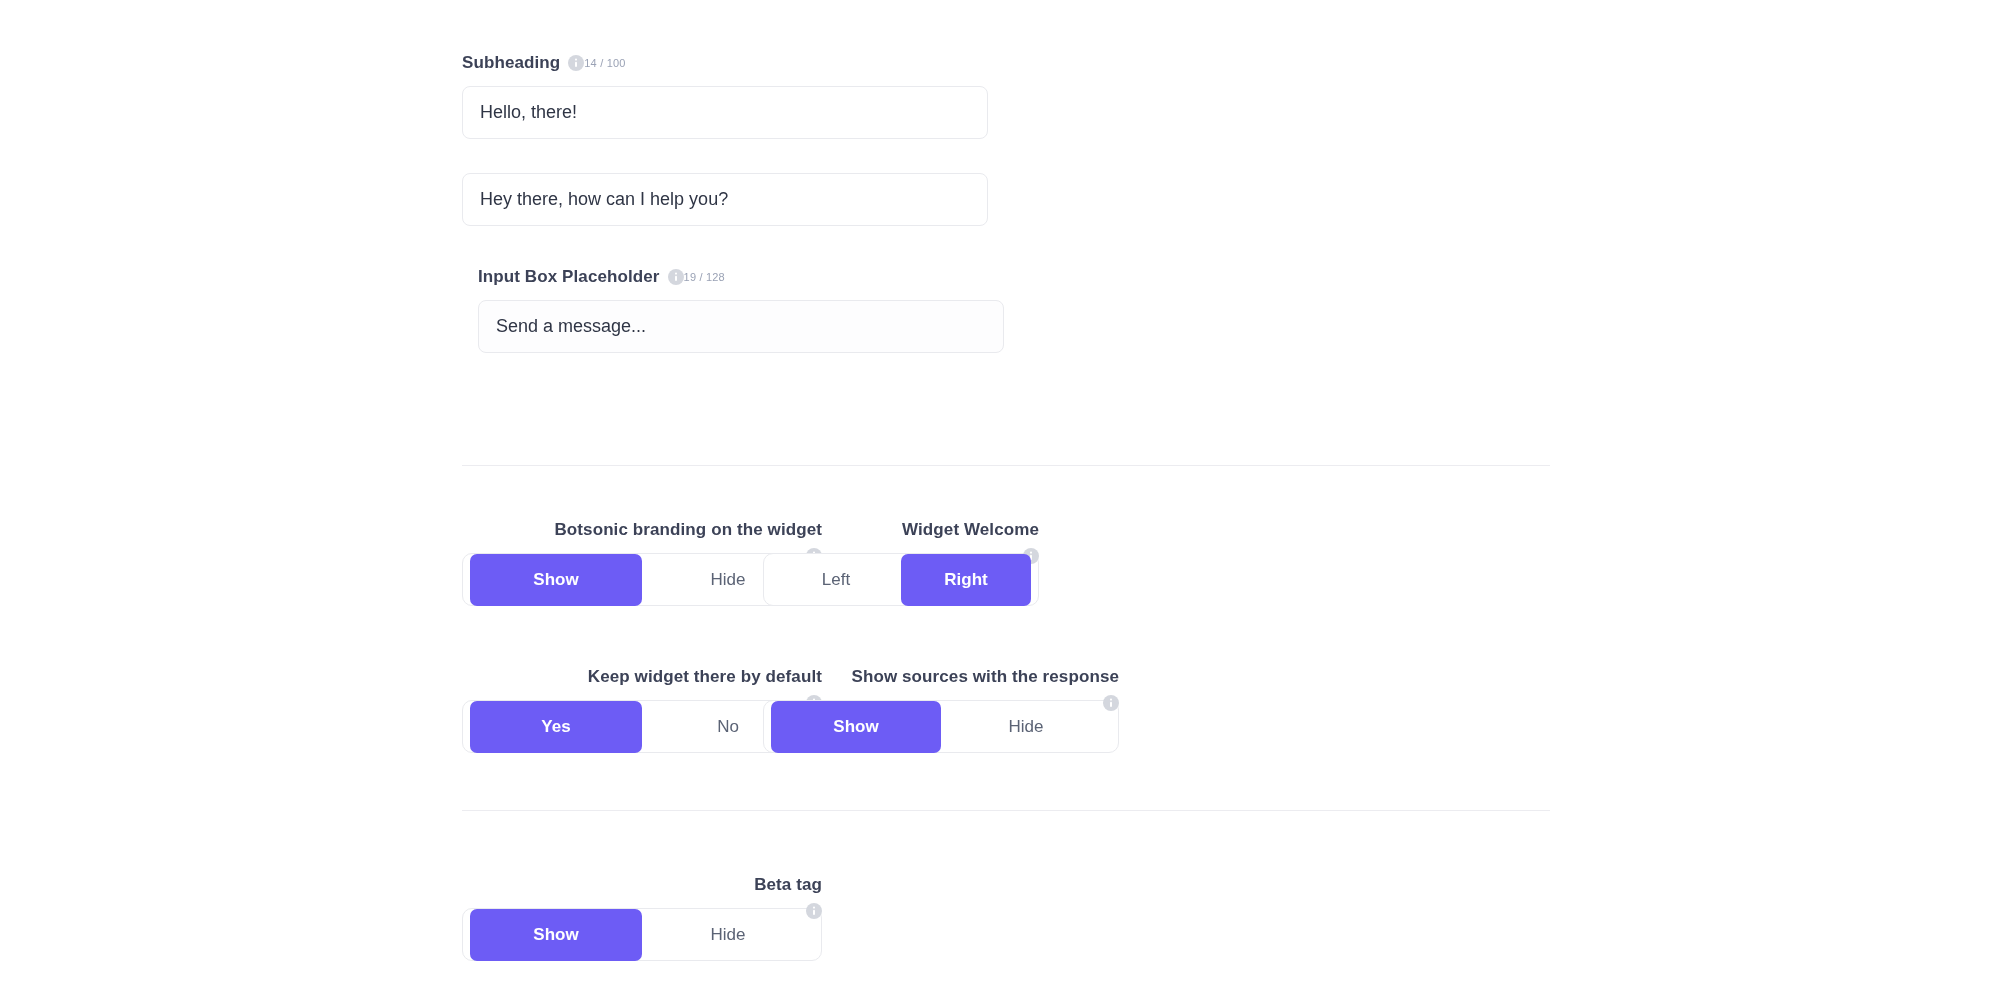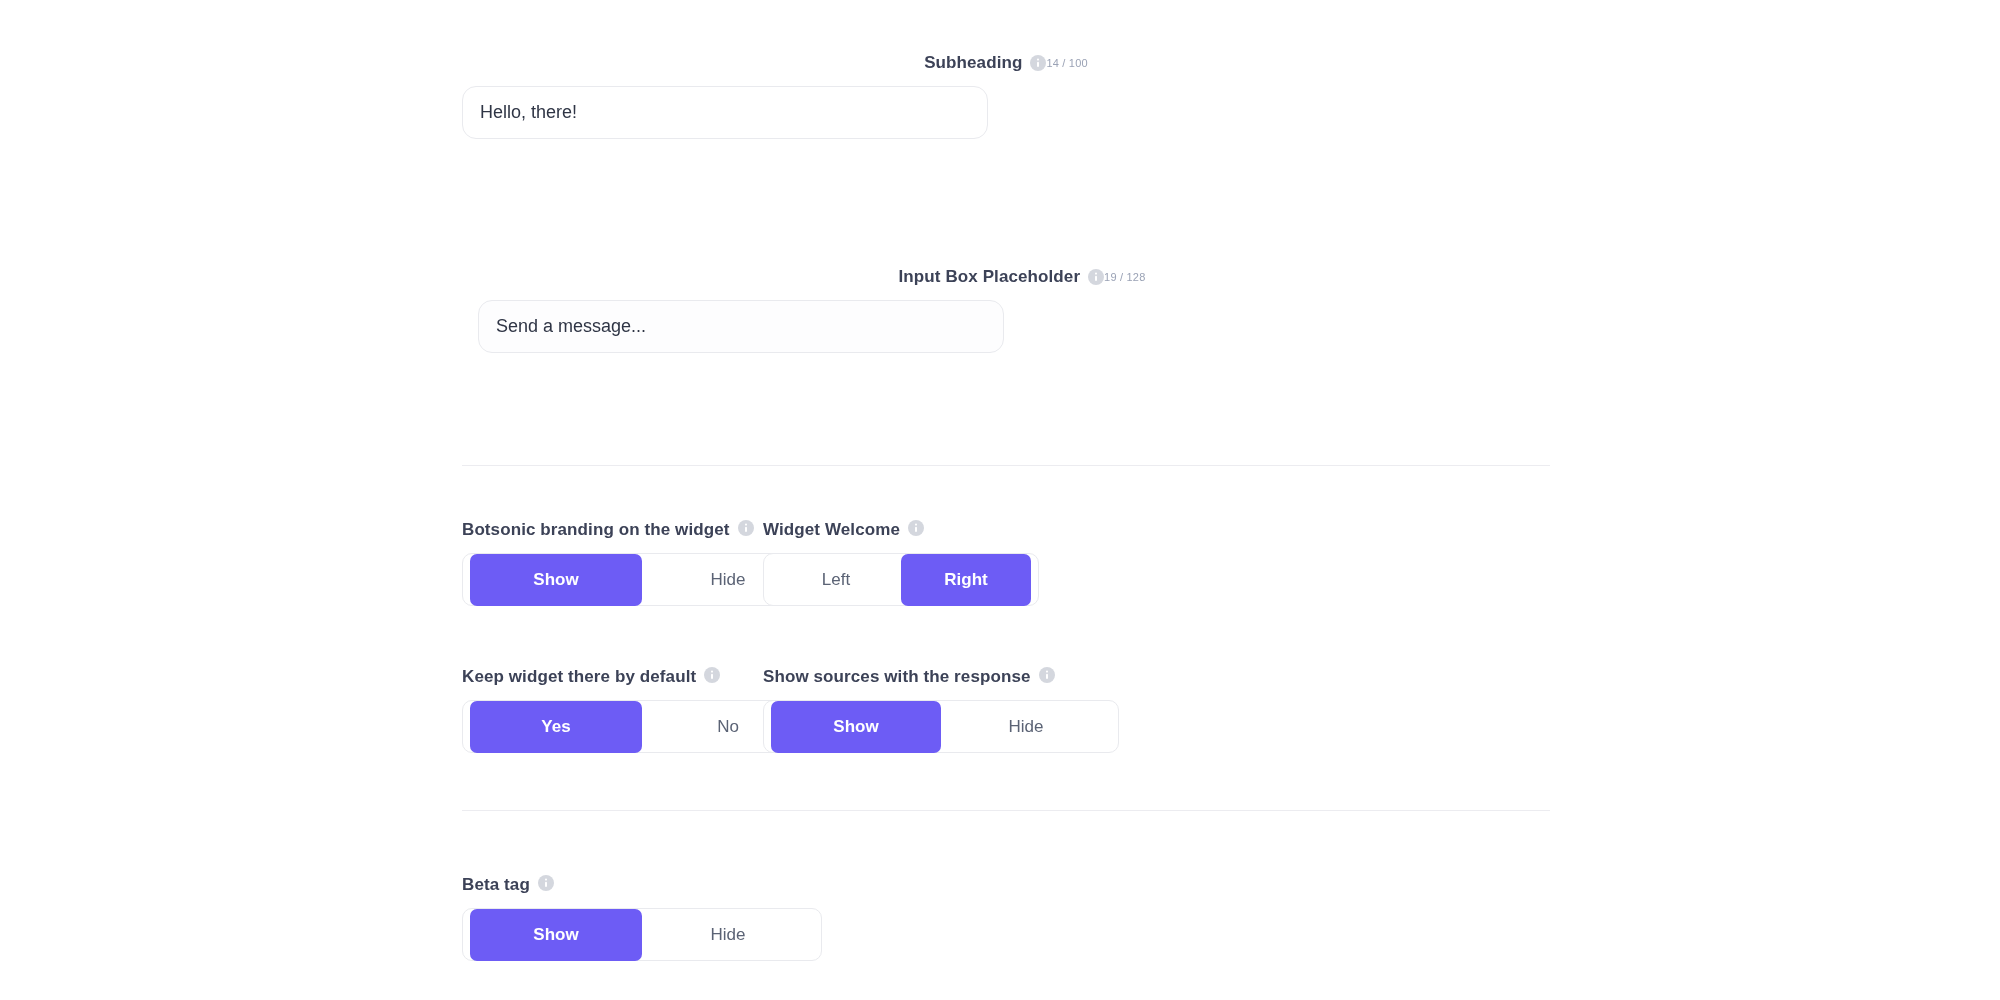--- a/index.html
+++ b/index.html
@@ -26,21 +26,21 @@
     top: 0;
     width: 1088px;
   }
 
   
   .field-block { position: relative; }
 
   .field-head {
     display: flex;
     align-items: center;
-    justify-content: center;
+    justify-content: flex-start;
     width: 1088px;
     height: 20px;
   }
 
   .label-wrap {
     display: flex;
     align-items: center;
     gap: 8px;
   }
 
@@ -69,21 +69,21 @@
     color: #9aa2b5;
     white-space: nowrap;
     letter-spacing: 0.2px;
   }
 
   .text-input {
     margin-top: 13px;
     width: 526px;
     height: 53px;
     border: 1px solid #e9eaee;
-    border-radius: 14px;
+    border-radius: 8px;
     background: #ffffff;
     display: flex;
     align-items: center;
     padding: 0 17px;
     font-size: 18px;
     color: #2f3545;
     font-family: "Liberation Sans", sans-serif;
     outline: none;
   }
   .text-input.tinted { background: #fdfdfe; }
@@ -92,23 +92,24 @@
   .divider {
     width: 1088px;
     height: 1px;
     background: #ececf0;
   }
 
   .toggle-block { position: relative; }
 
   .toggle-head {
     display: flex;
-    align-items: flex-start;
+    align-items: flex-end;
     gap: 8px;
     height: 20px;
+    flex-direction: column;
   }
 
   .toggle-group {
     margin-top: 13px;
     height: 53px;
     border: 1px solid #e9eaee;
     border-radius: 10px;
     background: #ffffff;
     display: flex;
     align-items: center;
@@ -169,20 +170,21 @@
               <rect x="7" y="6.7" width="2" height="5.4" rx="1" fill="#ffffff"></rect>
             </svg>
           </span>
         </div>
         <span class="counter">14 / 100</span>
       </div>
       <input class="text-input" type="text" value="Hello, there!" style="">
     </div>
 
     <div class="field-block" style="position:absolute; left:0; top:160px;">
+      <input class="text-input" type="text" value="Hey there, how can I help you?" style="">
     </div>
 
     <div class="field-block" style="position:absolute; left:16px; top:267px;">
       <div class="field-head">
         <div class="label-wrap">
           <span class="field-label">Input Box Placeholder</span>
           <span class="info-icon">
             <svg width="16" height="16" viewBox="0 0 16 16">
               <circle cx="8" cy="4.6" r="1.05" fill="#ffffff"></circle>
               <rect x="7" y="6.7" width="2" height="5.4" rx="1" fill="#ffffff"></rect>

